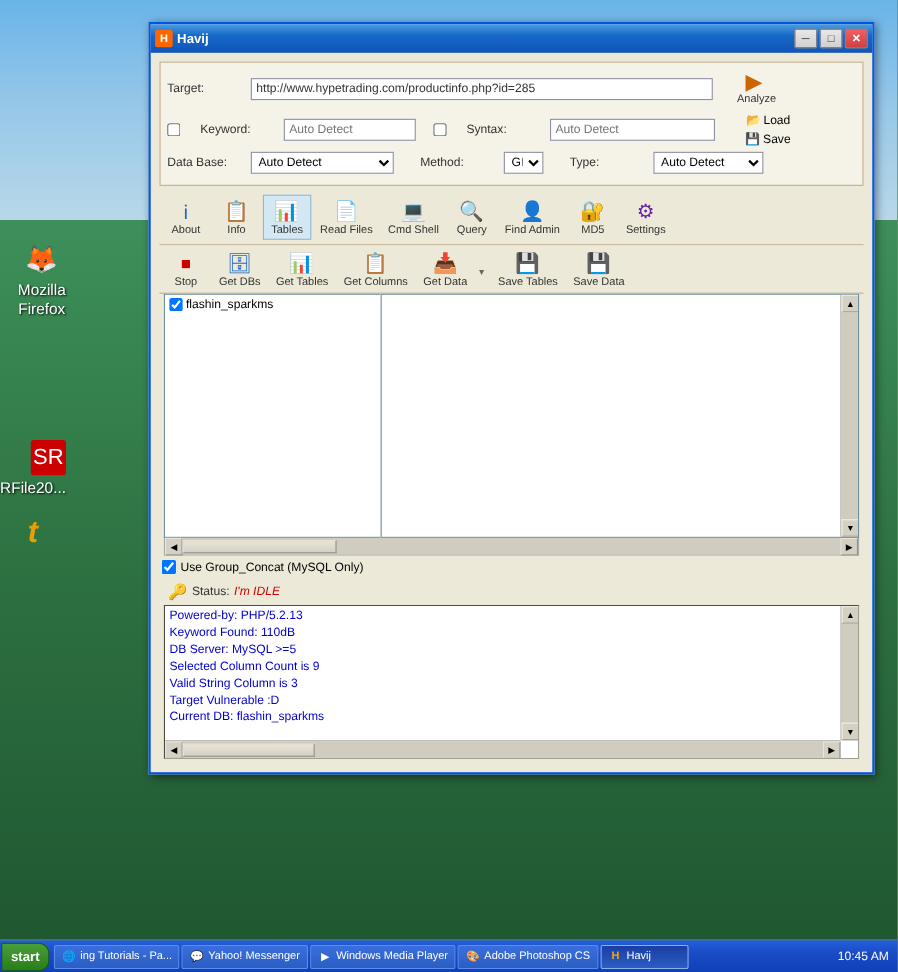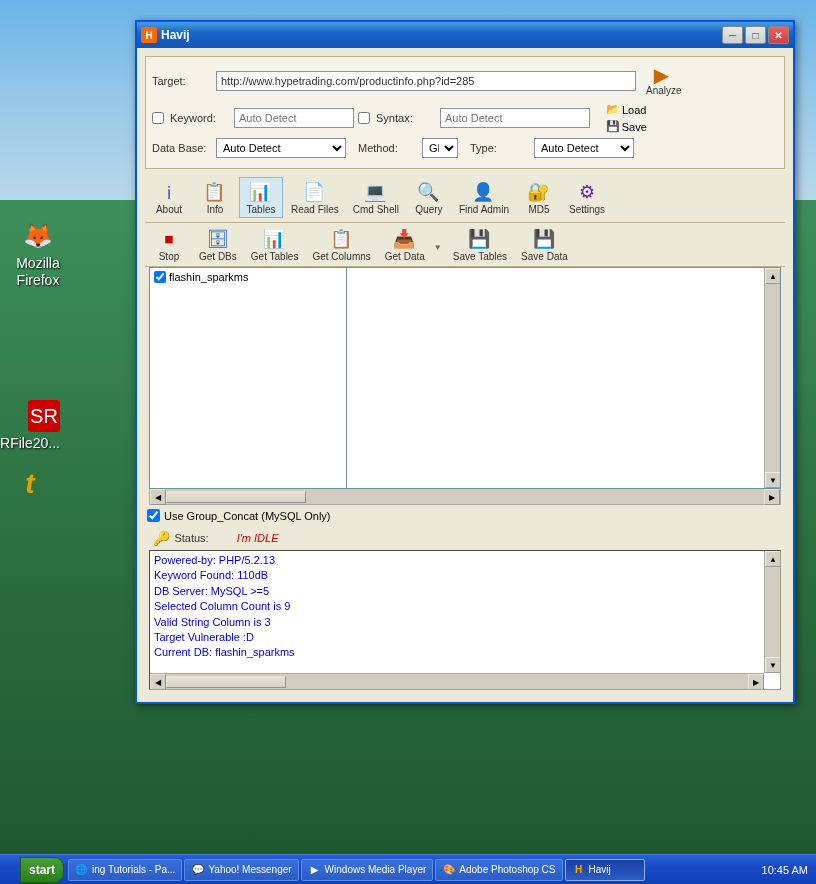--- a/index.html
+++ b/index.html
@@ -48,21 +48,21 @@
     .start-btn {
       height: 26px;
       padding: 0 8px;
       background: linear-gradient(180deg, #4a9e3a 0%, #2a7e1a 100%);
       border-radius: 0 10px 10px 0;
       color: white;
       font-weight: bold;
       font-size: 12px;
       display: flex;
       align-items: center;
-      margin-left: 20px;
+      margin-left: 1px;
       cursor: pointer;
       border: 1px solid #1a5e0a;
     }
 
     .taskbar-items {
       display: flex;
       flex: 1;
       height: 100%;
       align-items: center;
       padding: 2px 4px;
@@ -220,21 +220,21 @@
       background: #f5f2e8;
       border: 1px solid #c0b090;
       padding: 6px;
       margin-bottom: 4px;
     }
 
     .form-row {
       display: flex;
       align-items: center;
       margin-bottom: 4px;
-      gap: 4px;
+      gap: 16px;
     }
 
     .form-label {
       font-size: 11px;
       color: #333;
       min-width: 60px;
     }
 
     .form-input {
       border: 1px solid #9090a0;
@@ -372,21 +372,20 @@
       font-size: 14px;
     }
 
     .status-text {
       color: #333;
     }
 
     .status-idle {
       color: #cc0000;
       font-style: italic;
-      margin-left: 24px;
     }
 
     
     .log-area {
       border: 1px inset #a0a090;
       background: white;
       margin: 0 4px 4px 4px;
       height: 140px;
       overflow: auto;
       font-size: 11px;

